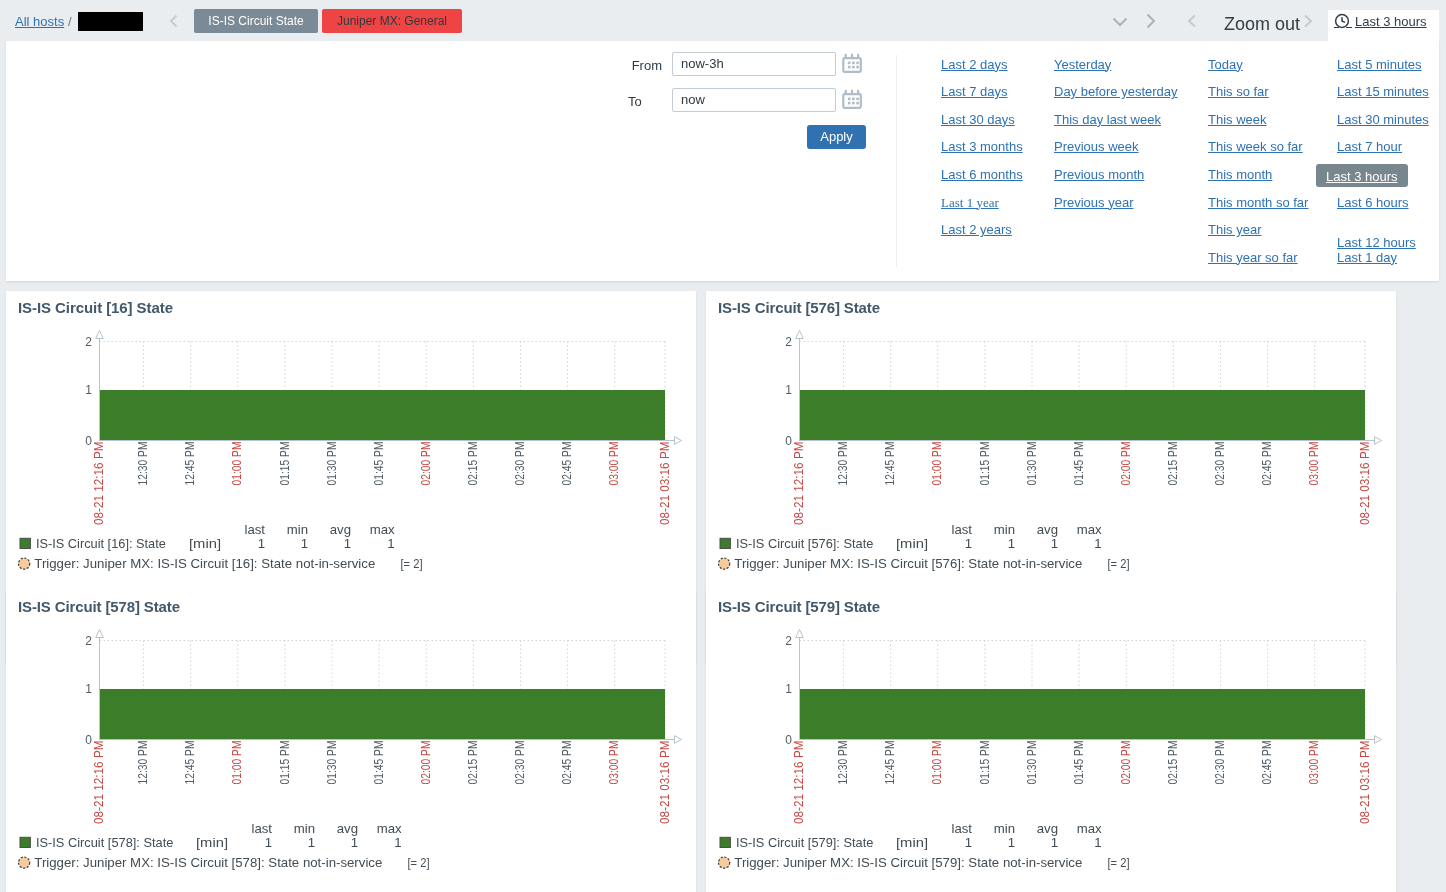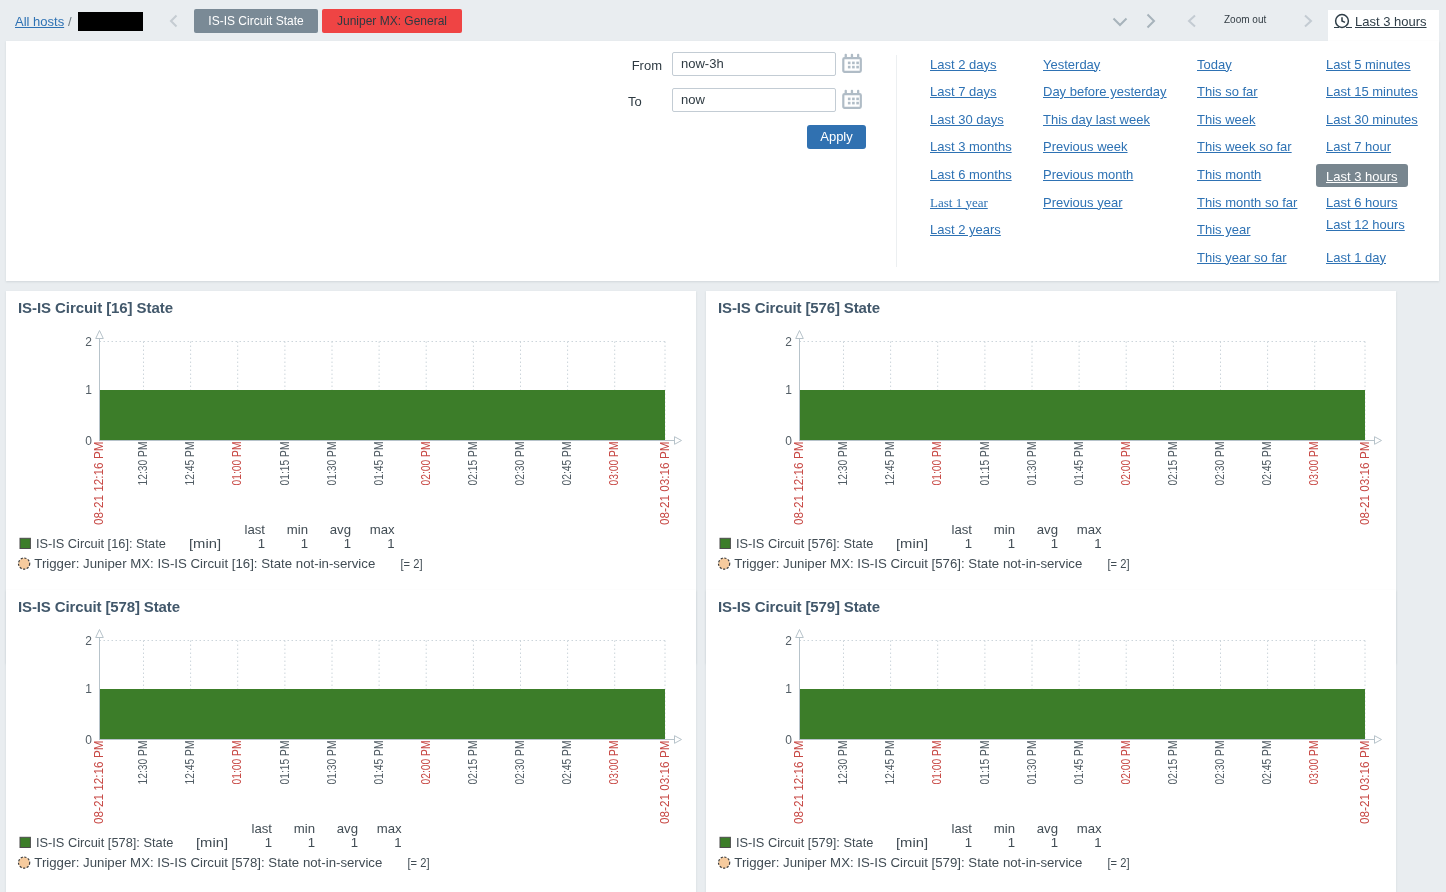--- a/index.html
+++ b/index.html
@@ -1,19 +1,19 @@
 <!DOCTYPE html>
 <html><head><meta charset="utf-8"><style>
 
 * { box-sizing:border-box; }
 body { margin:0; width:1446px; height:892px; background:#e9edf0; font-family:"Liberation Sans",sans-serif; position:relative; overflow:hidden; }
 a { text-decoration:underline; color:#2e72b4; cursor:pointer; }
 .fpanel { position:absolute; left:6px; top:41px; width:1433px; height:240px; background:#fff; box-shadow:0 1px 2px rgba(100,110,120,.18); }
 .panel { position:absolute; width:690px; height:372px; background:#fff; box-shadow:0 1px 2px rgba(100,110,120,.18); }
-.flink { position:absolute; font-size:13px; white-space:nowrap; }
+.flink { position:absolute; font-size:13px; white-space:nowrap;margin-left:11px; }
 .sel { position:absolute; background:#78868f; border-radius:3px; padding:2.5px 10px; }
 .sel span { color:#fff; font-size:13px; text-decoration:underline; white-space:nowrap; }
 .tab { position:absolute; top:9px; height:24px; border-radius:2px; font-size:12px; font-weight:normal; text-align:center; line-height:24px; }
 .lbl { position:absolute; font-size:13px; color:#2e3a42; }
 .inp { position:absolute; width:164px; height:24px; border:1px solid #c3ccd4; border-radius:2px; background:#fff; font-size:13px; color:#2e3a42; line-height:22px; padding-left:8px; }
 
 </style></head><body>
 <a style="position:absolute;left:15px;top:14px;font-size:13px;">All hosts</a>
 <span style="position:absolute;left:68px;top:14px;font-size:13px;color:#6c7a82;">/</span>
 <div style="position:absolute;left:78px;top:12px;width:65px;height:19px;background:#000;"></div>
@@ -24,21 +24,21 @@
 <div class="tab" style="left:322px;width:140px;background:#ef4444;color:#2e3a42;">Juniper MX: General</div>
 <svg width="16" height="10" viewBox="0 0 16 10" style="position:absolute;left:1112px;top:17px;">
     <polyline points="1.5,1.5 8,8 14.5,1.5" fill="none" stroke="#a7b3bb" stroke-width="2"></polyline>
   </svg>
 <svg width="10" height="16" viewBox="0 0 10 16" style="position:absolute;left:1146px;top:13px;">
     <polyline points="1.5,1.5 8,8 1.5,14.5" fill="none" stroke="#a7b3bb" stroke-width="2"></polyline>
   </svg>
 <svg width="10" height="14" viewBox="0 0 10 14" style="position:absolute;left:1187px;top:14px;">
     <polyline points="8,1.5 2,7 8,12.5" fill="none" stroke="#c3cbd2" stroke-width="2"></polyline>
   </svg>
-<span style="position:absolute;left:1224px;top:14px;font-size:10px;color:#333d44;">Zoom out</span>
+<span style="position:absolute;left:1224px;top:14px;font-size:18px;color:#333d44;">Zoom out</span>
 <svg width="10" height="14" viewBox="0 0 10 14" style="position:absolute;left:1303px;top:14px;">
     <polyline points="2,1.5 8,7 2,12.5" fill="none" stroke="#c3cbd2" stroke-width="2"></polyline>
   </svg>
 <div style="position:absolute;left:1328px;top:10px;width:111px;height:31px;background:#fff;"></div>
 <a style="position:absolute;left:1334px;top:13px;font-size:13px;color:#2f3e48;text-decoration:underline;"><svg width="16" height="16" viewBox="0 0 16 16" style="vertical-align:-3px;margin-right:5px;">
       <circle cx="8" cy="8" r="6.4" fill="none" stroke="#2f3e48" stroke-width="1.5"></circle>
       <polyline points="8,4.2 8,8 11,9.4" fill="none" stroke="#2f3e48" stroke-width="1.5"></polyline>
     </svg>Last 3 hours</a>
 <div style="position:absolute;left:1334px;top:27px;width:5px;height:1px;background:#2f3e48;"></div>
 <div style="position:absolute;left:1346px;top:27px;width:6px;height:1px;background:#2f3e48;"></div>
@@ -97,21 +97,21 @@
 <a class="flink" style="left:1197px;top:166.9px;">This month</a>
 <a class="flink" style="left:1197px;top:194.5px;">This month so far</a>
 <a class="flink" style="left:1197px;top:222.1px;">This year</a>
 <a class="flink" style="left:1197px;top:249.7px;">This year so far</a>
 <a class="flink" style="left:1326px;top:56.5px;">Last 5 minutes</a>
 <a class="flink" style="left:1326px;top:84.1px;">Last 15 minutes</a>
 <a class="flink" style="left:1326px;top:111.7px;">Last 30 minutes</a>
 <a class="flink" style="left:1326px;top:139.3px;">Last 7 hour</a>
 <div class="sel" style="left:1316px;top:164.4px;"><span>Last 3 hours</span></div>
 <a class="flink" style="left:1326px;top:194.5px;">Last 6 hours</a>
-<a class="flink" style="left:1326px;top:217px;">Last 12 hours</a>
+<a class="flink" style="left:1326px;top:235px;">Last 12 hours</a>
 <a class="flink" style="left:1326px;top:249.7px;">Last 1 day</a>
 <div class="panel" style="left:6px;top:291px;">
     <svg width="690" height="290" viewBox="0 0 690 290" style="position:absolute;left:0;top:0;font-family:'Liberation Sans',sans-serif">
       <text x="12" y="21.5" font-size="15" font-weight="bold" fill="#42586b" textLength="155">IS-IS Circuit [16] State</text>
       <g stroke="#ccd5db" stroke-width="1" stroke-dasharray="1.5 2.5" fill="none">
         <line x1="137.5" y1="50.5" x2="137.5" y2="149.0"></line>
         <line x1="184.6" y1="50.5" x2="184.6" y2="149.0"></line>
         <line x1="231.7" y1="50.5" x2="231.7" y2="149.0"></line>
         <line x1="278.9" y1="50.5" x2="278.9" y2="149.0"></line>
         <line x1="326.0" y1="50.5" x2="326.0" y2="149.0"></line>

